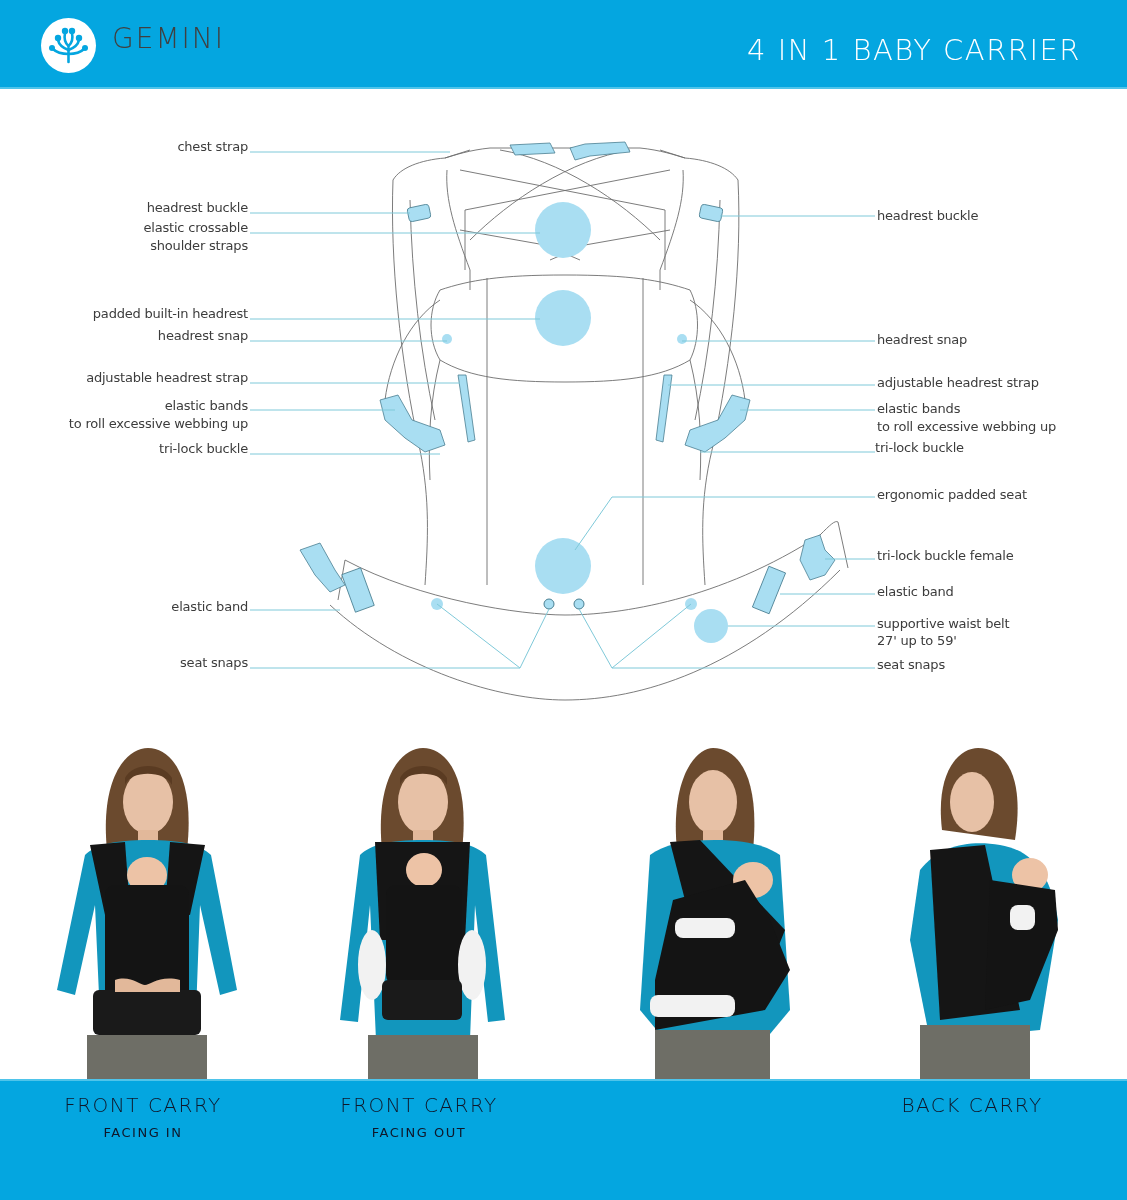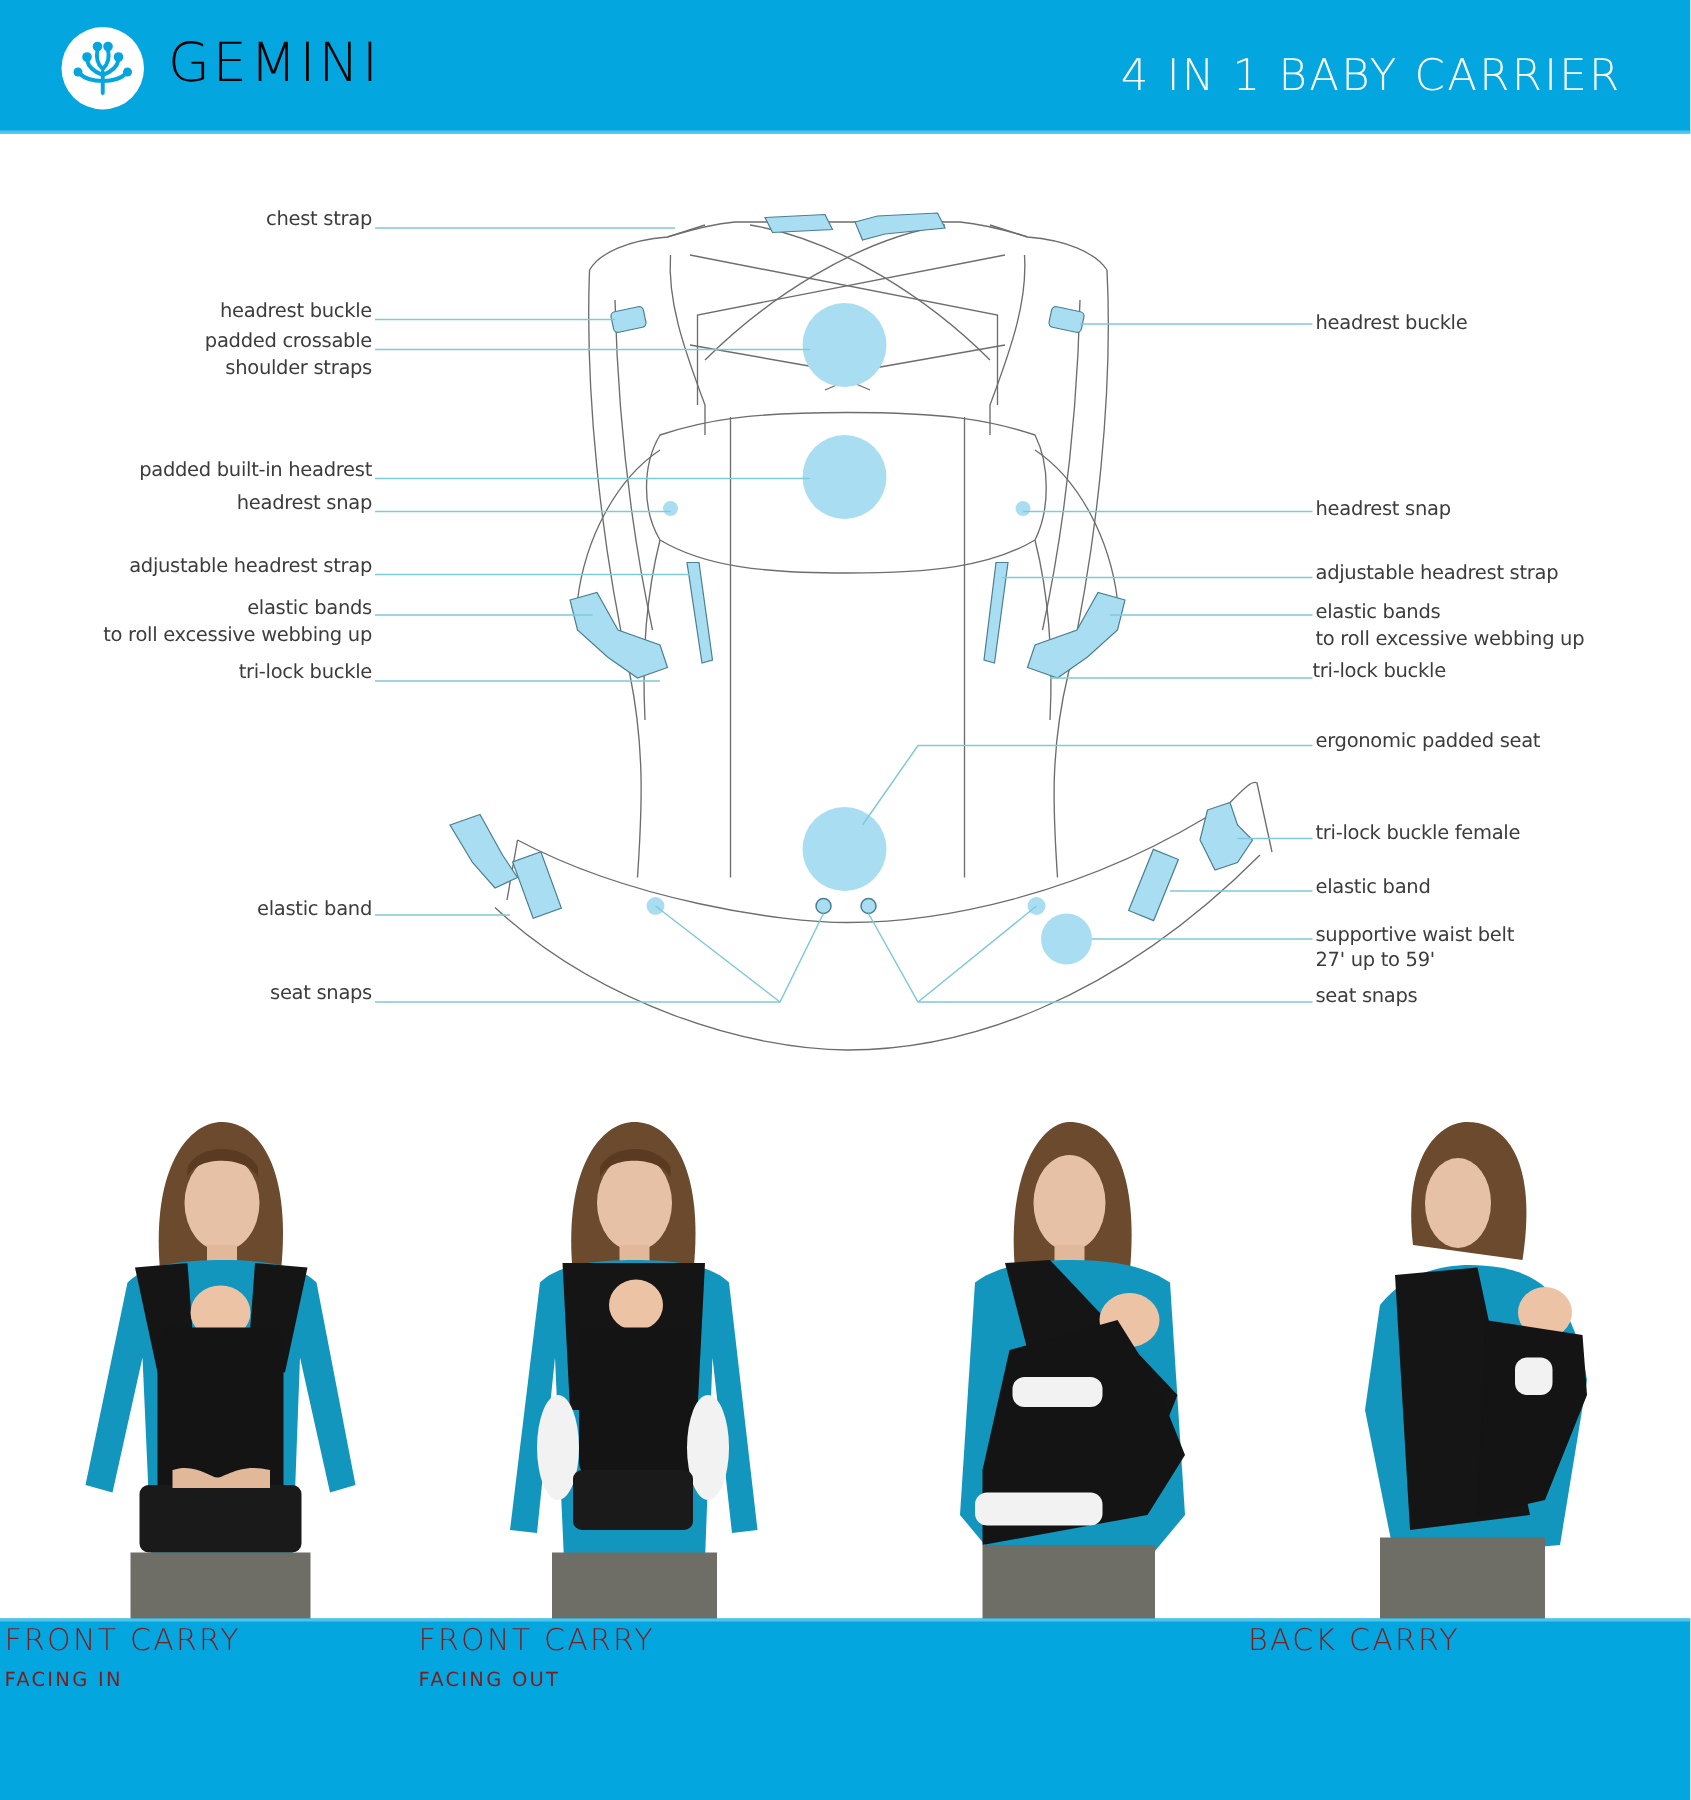--- a/index.html
+++ b/index.html
@@ -8,22 +8,22 @@
 
   .header {
     position: absolute; left: 0; top: 0; width: 1127px; height: 89px;
     background: #04a6e0; border-bottom: 2px solid #4fc4ea;
   }
   .logo-circle {
     position: absolute; left: 41px; top: 18px; width: 55px; height: 55px;
     border-radius: 50%; background: #ffffff;
   }
   .brand {
-    position: absolute; left: 112px; top: 22px; color: #000000;
-    font-family: "DejaVu Sans", sans-serif; font-weight: 300; font-size: 36px;
+    position: absolute; left: 112px; top: 22px; color: #404040;
+    font-family: "DejaVu Sans", sans-serif; font-weight: 300; font-size: 28px;
     letter-spacing: 2px; font-stretch: condensed;
   }
   .subtitle {
     position: absolute; right: 46px; top: 33px; color: #ffffff;
     font-family: "DejaVu Sans", sans-serif; font-size: 29px; letter-spacing: 1.5px;
     font-weight: 300;
   }
 
   .diagram { position: absolute; left: 0; top: 91px; width: 1127px; height: 640px; }
   .label {
@@ -34,21 +34,21 @@
   .label.right { text-align: left; left: 877px; }
 
   .photos { position: absolute; left: 0; top: 740px; width: 1127px; height: 340px; }
   .photo { position: absolute; top: 0; width: 200px; height: 340px; }
 
   .footer {
     position: absolute; left: 0; top: 1079px; width: 1127px; height: 121px;
     background: #04a6e0; border-top: 2px solid #4fc4ea;
   }
   .mode {
-    position: absolute; top: 0; width: 280px; text-align: left; color: #7f1d1d;
+    position: absolute; top: 12px; width: 280px; text-align: center; color: #0f172a;
   }
   .mode-title {
     display: block; font-family: "DejaVu Sans", sans-serif; font-size: 20px;
     letter-spacing: 1.5px; font-weight: 300;
   }
   .mode-sub {
     display: block; font-family: "DejaVu Sans", sans-serif; font-size: 13px;
     letter-spacing: 1.5px; margin-top: 8px;
   }
 </style>
@@ -172,21 +172,21 @@
       <path d="M825 559 L875 559"></path>
       <path d="M780 594 L875 594"></path>
       <path d="M728 626 L875 626"></path>
       <path d="M875 668 L612 668 L579 609"></path>
       <path d="M612 668 L691 604"></path>
     </g>
   </svg>
 
   <div class="label left" style="top:47px">chest strap</div>
   <div class="label left" style="top:108px">headrest buckle</div>
-  <div class="label left" style="top:128px">padded crossable</div>
+  <div class="label left" style="top:128px">elastic crossable</div>
   <div class="label left" style="top:146px">shoulder  straps</div>
   <div class="label left" style="top:214px">padded built-in headrest</div>
   <div class="label left" style="top:236px">headrest snap</div>
   <div class="label left" style="top:278px">adjustable headrest strap</div>
   <div class="label left" style="top:306px">elastic bands</div>
   <div class="label left" style="top:324px">to roll excessive webbing up</div>
   <div class="label left" style="top:349px">tri-lock buckle</div>
   <div class="label left" style="top:507px">elastic band</div>
   <div class="label left" style="top:563px">seat snaps</div>
 

